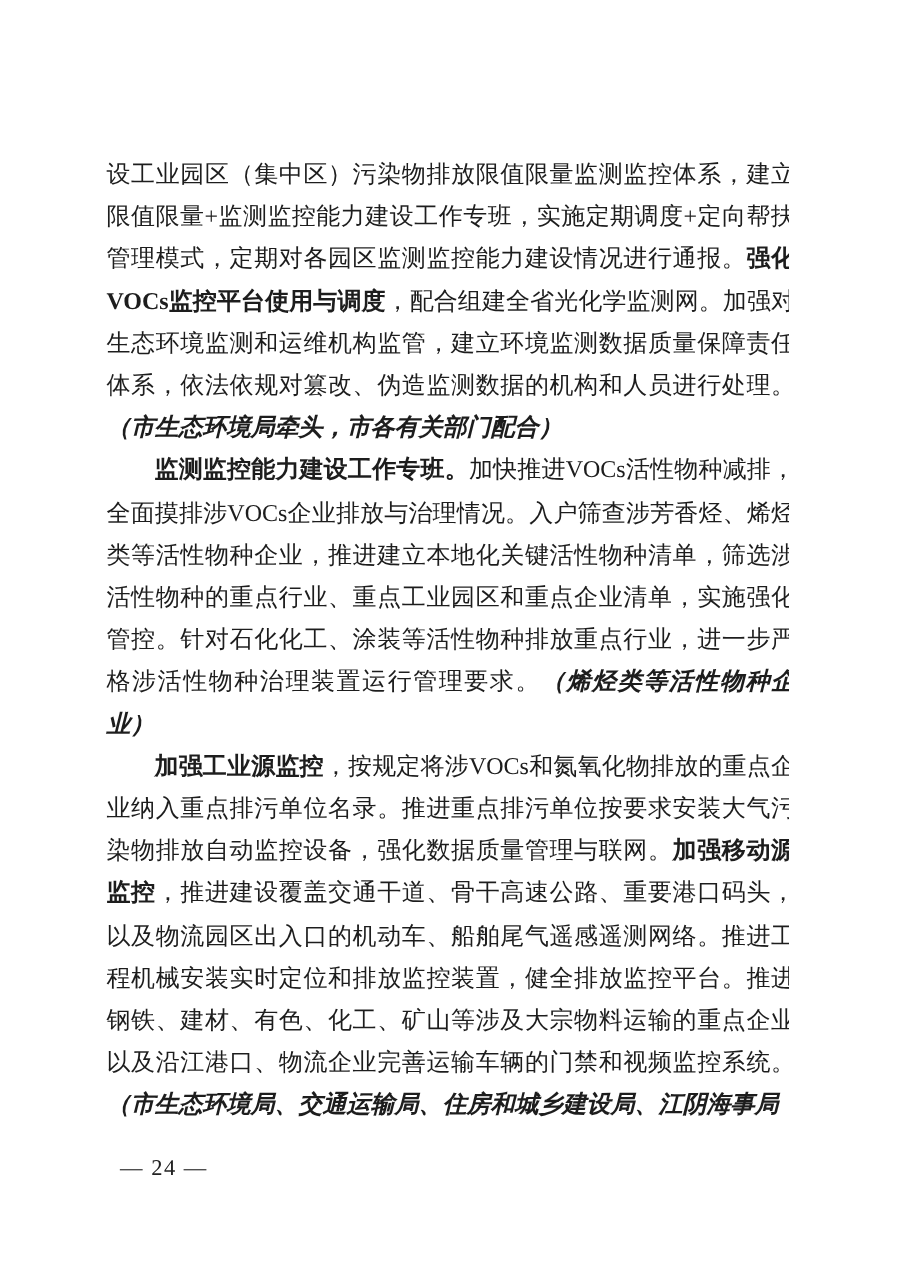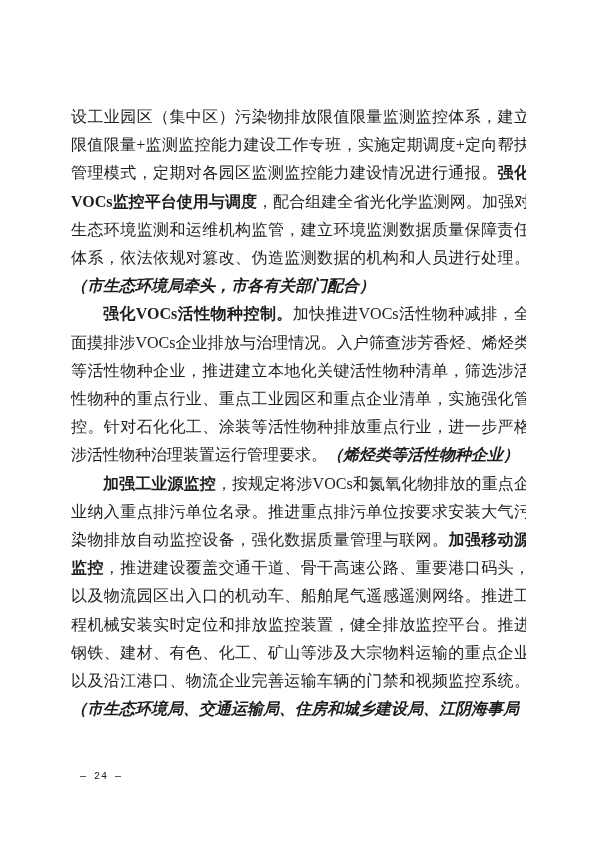--- a/index.html
+++ b/index.html
@@ -35,39 +35,39 @@
   .seg { font-weight: normal; font-style: normal; }
   .seg.bold { font-weight: bold; }
   .seg.attribution {
     font-weight: bold;
     font-style: italic; 
   }
   .page-number {
     position: absolute;
     left: 80px;
     top: 771px;
-    font-size: 10px;
+    font-size: 15px;
     color: #222222;
     letter-spacing: 1px;
-    font-family: Liberation Mono, monospace;
+    font-family: Liberation Serif, serif;
   }
 </style>
 </head>
 <body>
 
 <div class="page">
 
   <div class="text-block">
 
     <p class="para">
       <span class="seg">设工业园区（集中区）污染物排放限值限量监测监控体系，建立限值限量+监测监控能力建设工作专班，实施定期调度+定向帮扶管理模式，定期对各园区监测监控能力建设情况进行通报。</span><span class="seg bold">强化VOCs监控平台使用与调度</span><span class="seg">，配合组建全省光化学监测网。加强对生态环境监测和运维机构监管，建立环境监测数据质量保障责任体系，依法依规对篡改、伪造监测数据的机构和人员进行处理。</span><span class="seg attribution">（市生态环境局牵头，市各有关部门配合）</span>
     </p>
 
     <p class="para indent">
-      <span class="seg bold">强化VOCs活性物种控制。</span><span class="seg">加快推进VOCs活性物种减排，全面摸排涉VOCs企业排放与治理情况。入户筛查涉芳香烃、烯烃类等活性物种企业，推进建立本地化关键活性物种清单，筛选涉活性物种的重点行业、重点工业园区和重点企业清单，实施强化管控。针对石化化工、涂装等活性物种排放重点行业，进一步严格涉活性物种治理装置运行管理要求。</span><span class="seg attribution">（烯烃类等活性物种企业）</span>
+      <span class="seg bold">监测监控能力建设工作专班。</span><span class="seg">加快推进VOCs活性物种减排，全面摸排涉VOCs企业排放与治理情况。入户筛查涉芳香烃、烯烃类等活性物种企业，推进建立本地化关键活性物种清单，筛选涉活性物种的重点行业、重点工业园区和重点企业清单，实施强化管控。针对石化化工、涂装等活性物种排放重点行业，进一步严格涉活性物种治理装置运行管理要求。</span><span class="seg attribution">（烯烃类等活性物种企业）</span>
     </p>
 
     <p class="para indent">
       <span class="seg bold">加强工业源监控</span><span class="seg">，按规定将涉VOCs和氮氧化物排放的重点企业纳入重点排污单位名录。推进重点排污单位按要求安装大气污染物排放自动监控设备，强化数据质量管理与联网。</span><span class="seg bold">加强移动源监控</span><span class="seg">，推进建设覆盖交通干道、骨干高速公路、重要港口码头，以及物流园区出入口的机动车、船舶尾气遥感遥测网络。推进工程机械安装实时定位和排放监控装置，健全排放监控平台。推进钢铁、建材、有色、化工、矿山等涉及大宗物料运输的重点企业以及沿江港口、物流企业完善运输车辆的门禁和视频监控系统。</span><span class="seg attribution">（市生态环境局、交通运输局、住房和城乡建设局、江阴海事局</span>
     </p>
 
   </div>
 
   <div class="page-number">— 24 —</div>
 

